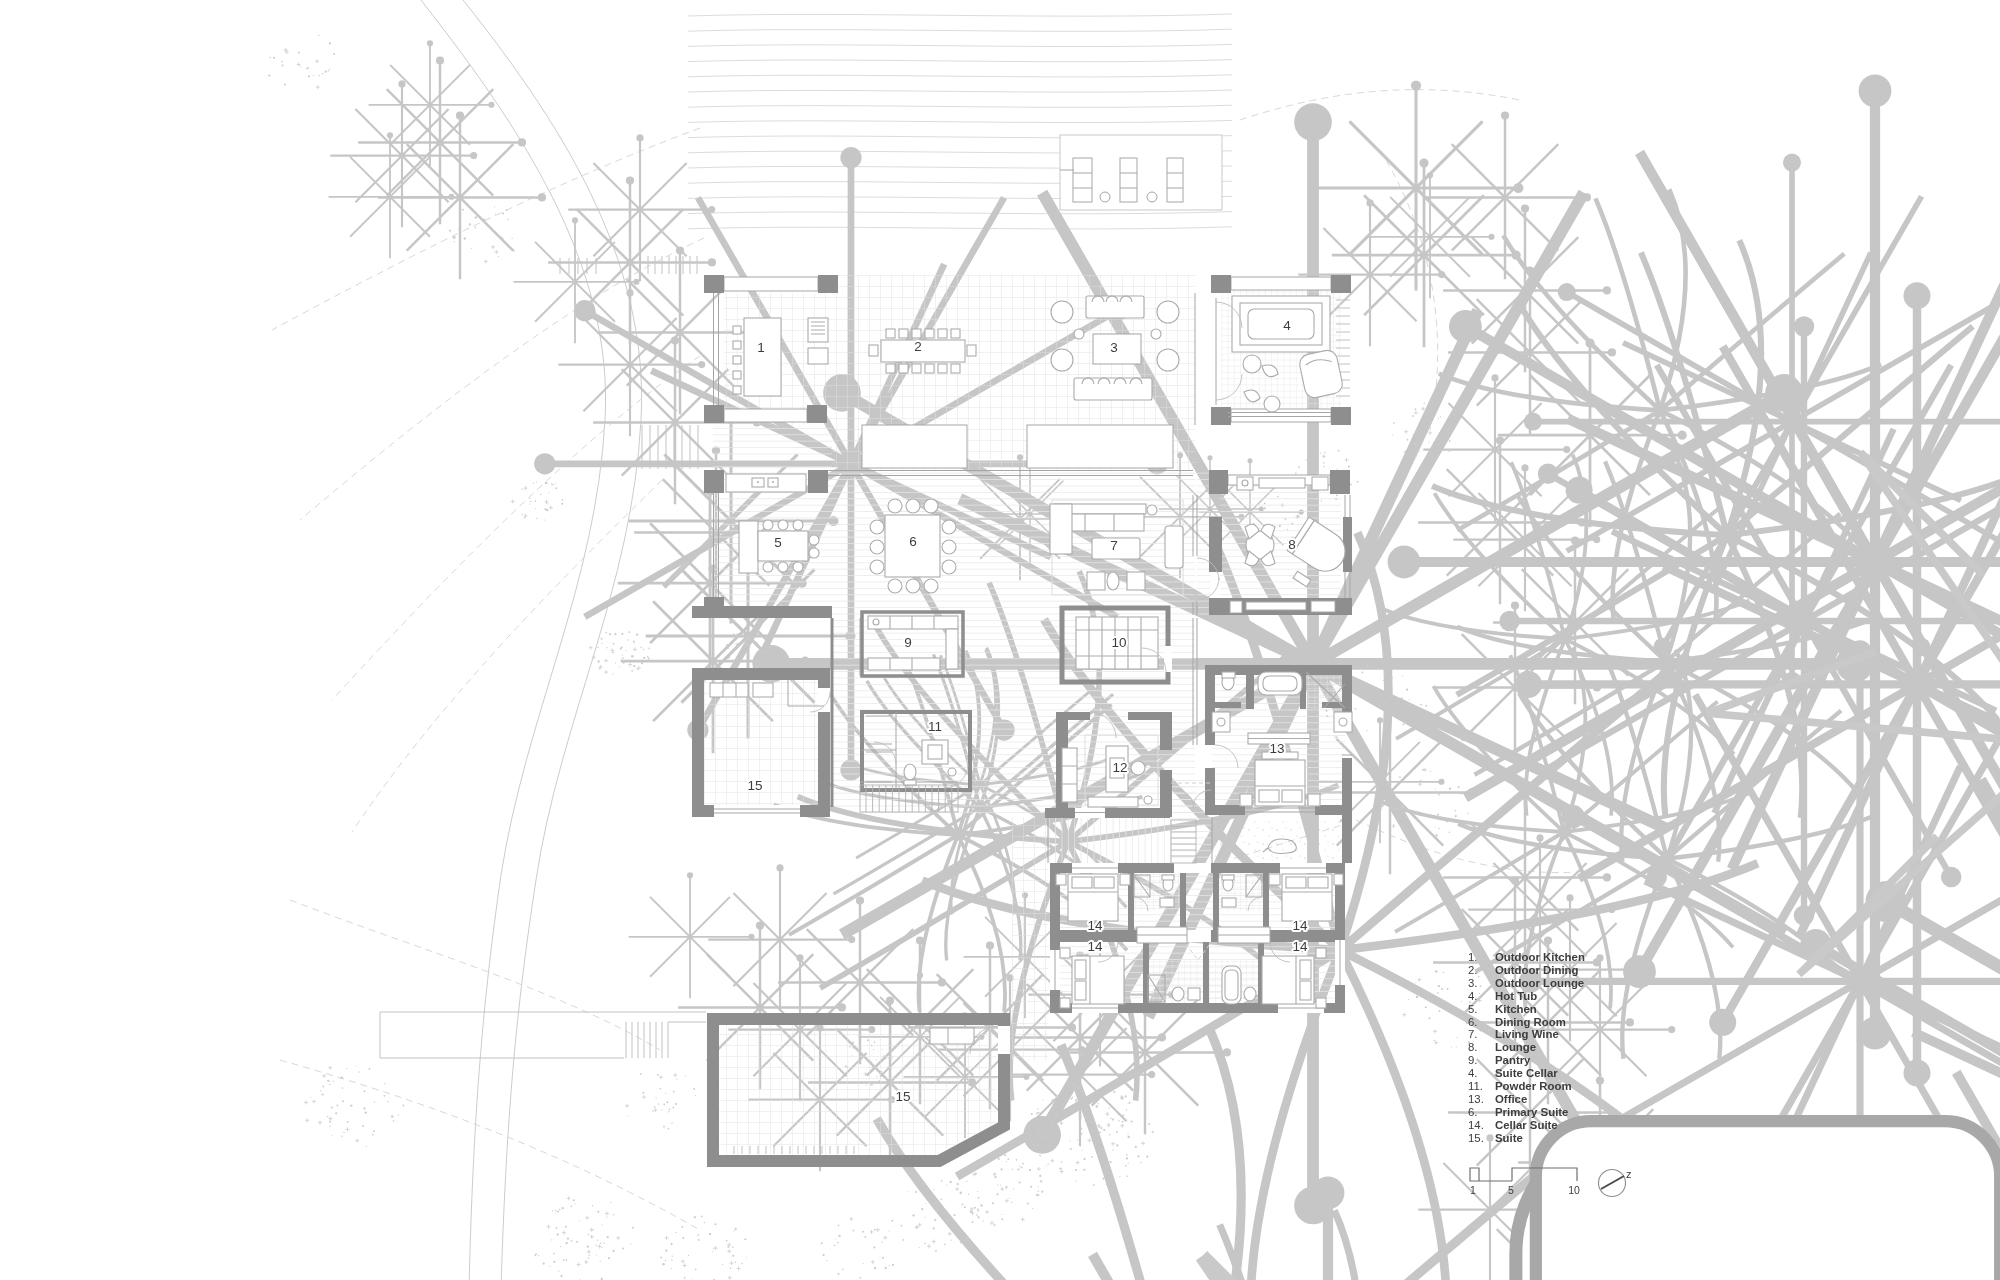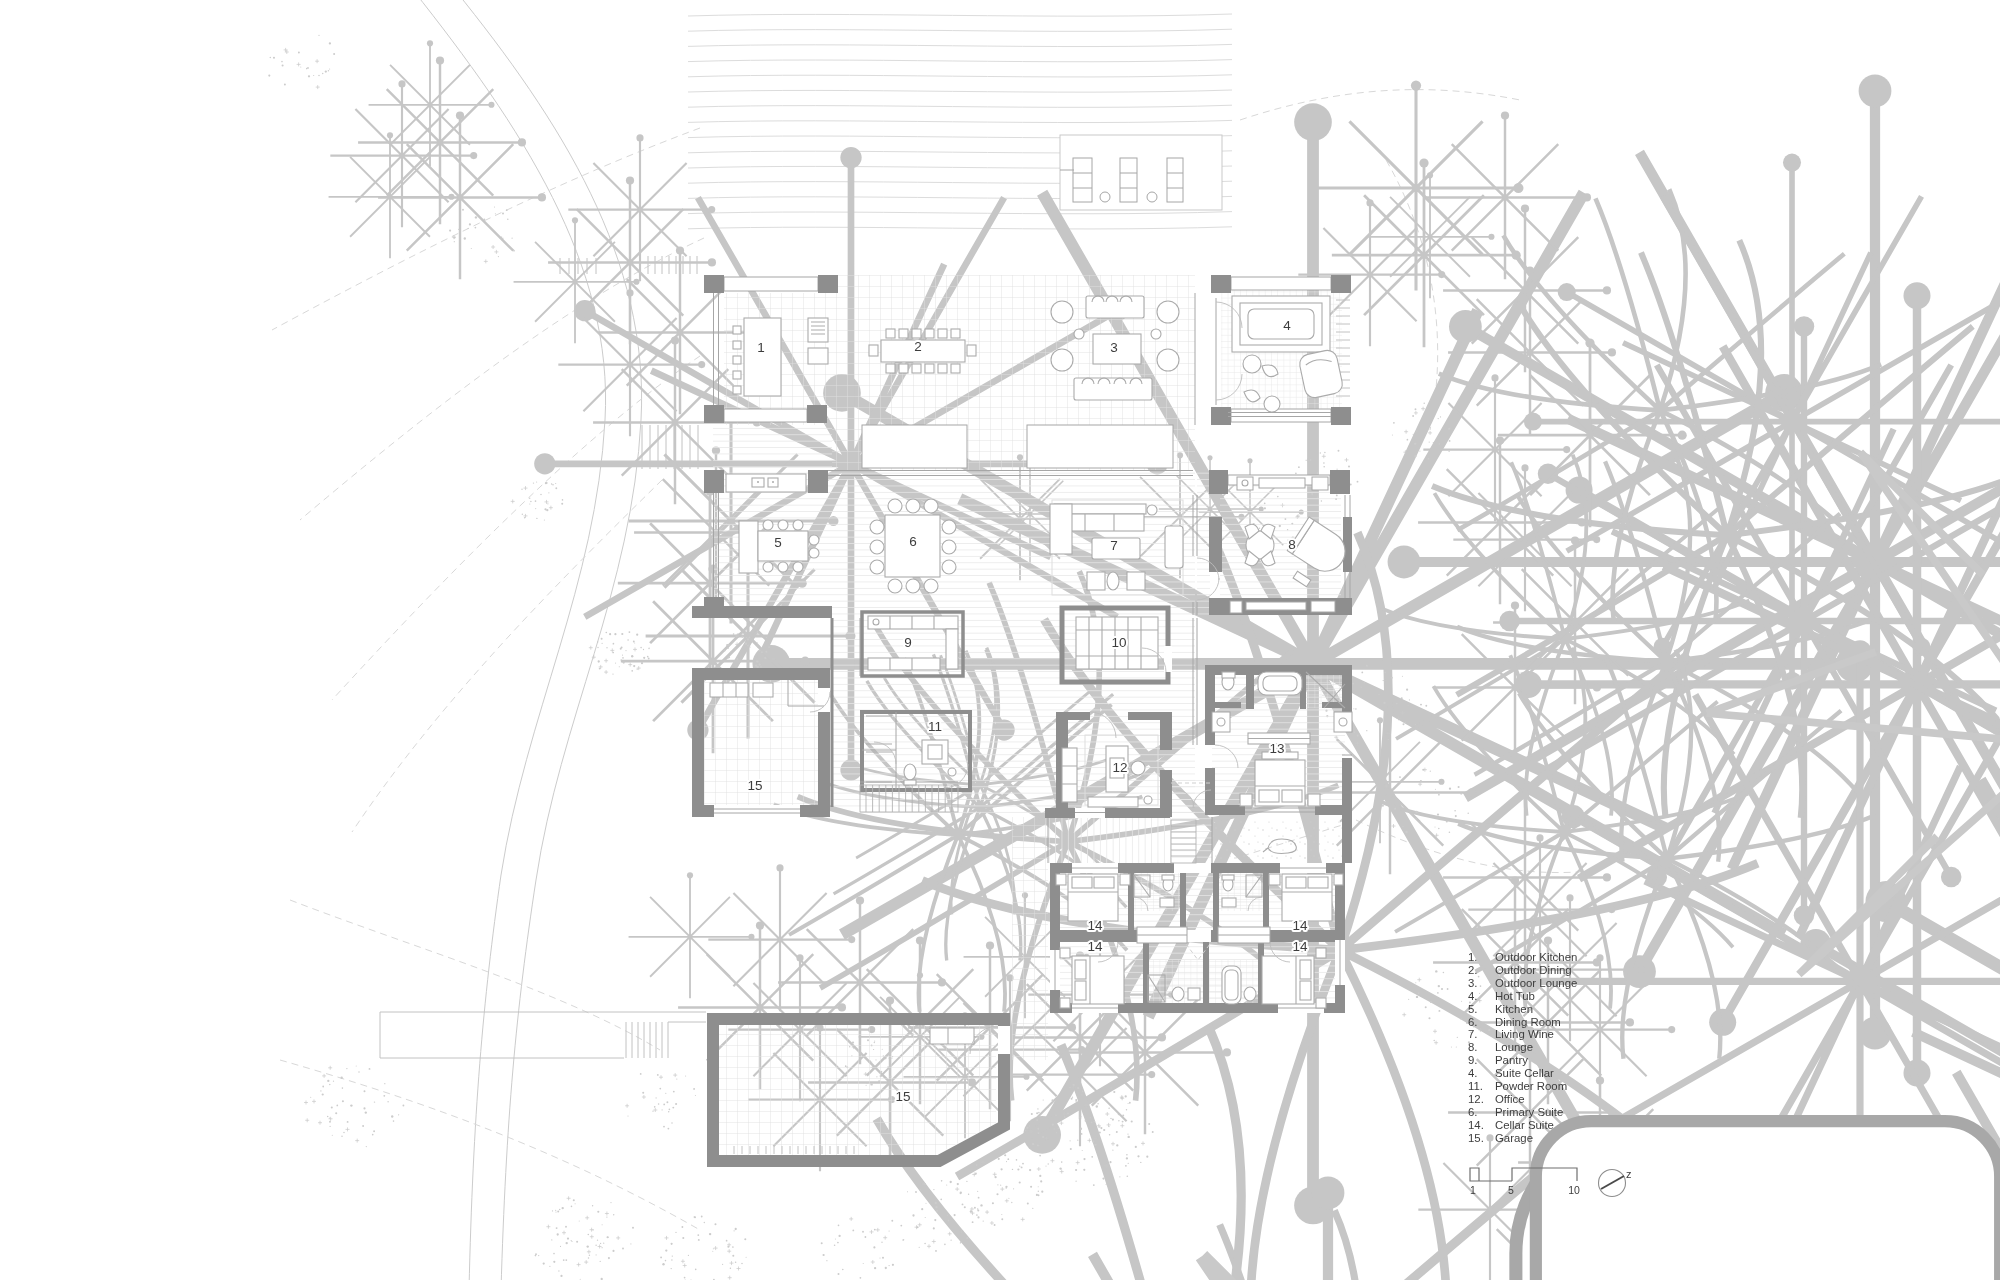--- a/index.html
+++ b/index.html
@@ -25,21 +25,21 @@
            fill:var(--text,#3d3d3d);text-anchor:middle;paint-order:stroke;
            stroke:#ffffff;stroke-width:4px;stroke-linejoin:round;}
   .scaletxt{font-family:"Liberation Sans",sans-serif;font-size:10.5px;fill:var(--text,#3d3d3d);
            text-anchor:middle;}
   .northtxt{font-family:"Liberation Sans",sans-serif;font-size:11px;fill:var(--text,#3d3d3d);}
   
   #legend{position:absolute;left:1468px;top:951px;color:var(--text,#3d3d3d);
           font-size:11.4px;line-height:12.9px;}
   #legend .row{display:flex;}
   #legend .n{width:27px;flex:0 0 27px;}
-  #legend .l{white-space:nowrap;}
+  #legend .l{white-space:nowrap;font-weight:bold;}
 </style>
 </head>
 <body>
 
 <div id="stage">
 <svg width="2000" height="1280" viewBox="0 0 2000 1280">
   <defs>
     <pattern id="tile10" width="11" height="11" patternUnits="userSpaceOnUse">
       <path d="M11,0H0V11" fill="none" stroke="#e1e1e1" stroke-width="0.9"></path>
     </pattern>
@@ -1676,29 +1676,29 @@
       </div>
       <div class="row">
         <span class="n">4.</span>
         <span class="l">Suite Cellar</span>
       </div>
       <div class="row">
         <span class="n">11.</span>
         <span class="l">Powder Room</span>
       </div>
       <div class="row">
-        <span class="n">12.</span>
+        <span class="n">13.</span>
         <span class="l">Office</span>
       </div>
       <div class="row">
         <span class="n">6.</span>
         <span class="l">Primary Suite</span>
       </div>
       <div class="row">
         <span class="n">14.</span>
         <span class="l">Cellar Suite</span>
       </div>
       <div class="row">
         <span class="n">15.</span>
-        <span class="l">Garage</span>
+        <span class="l">Suite</span>
       </div>
     </div>
 </div>
 
 </body></html>

